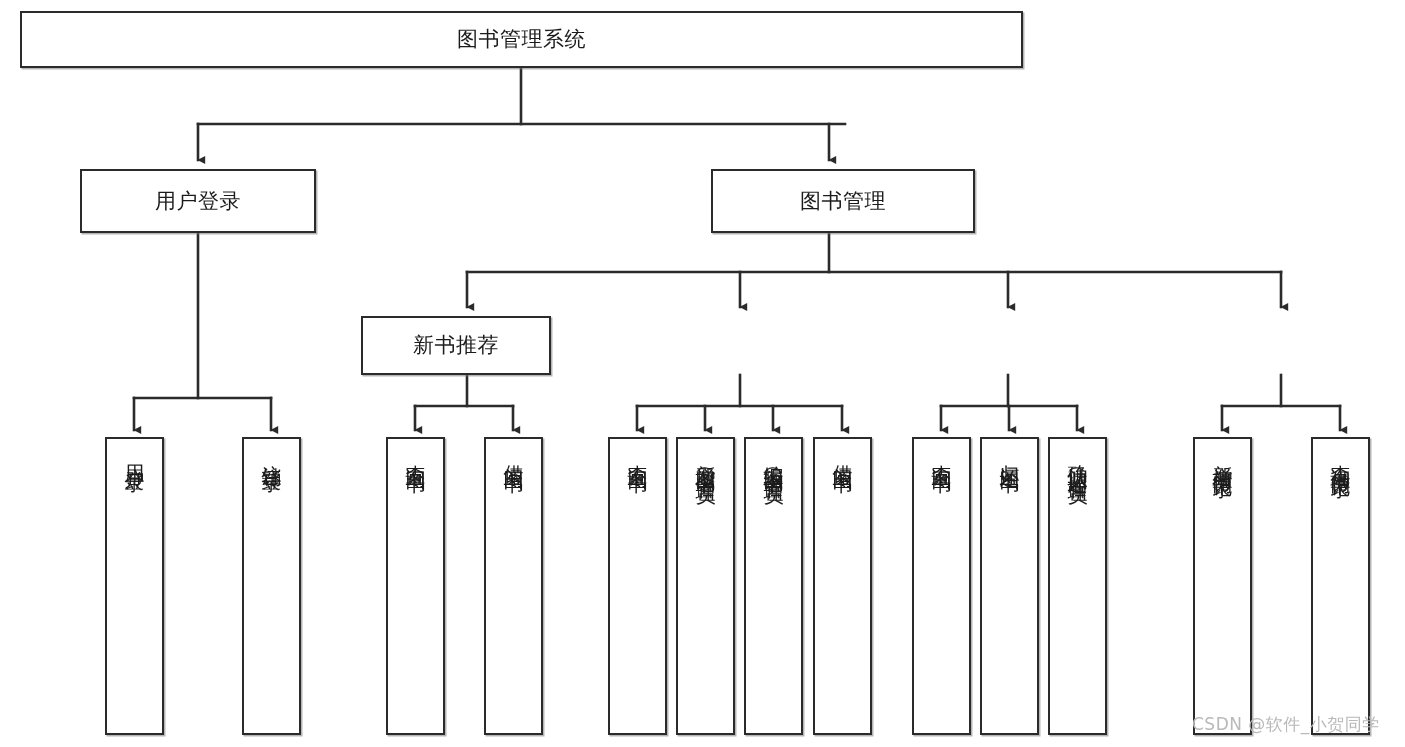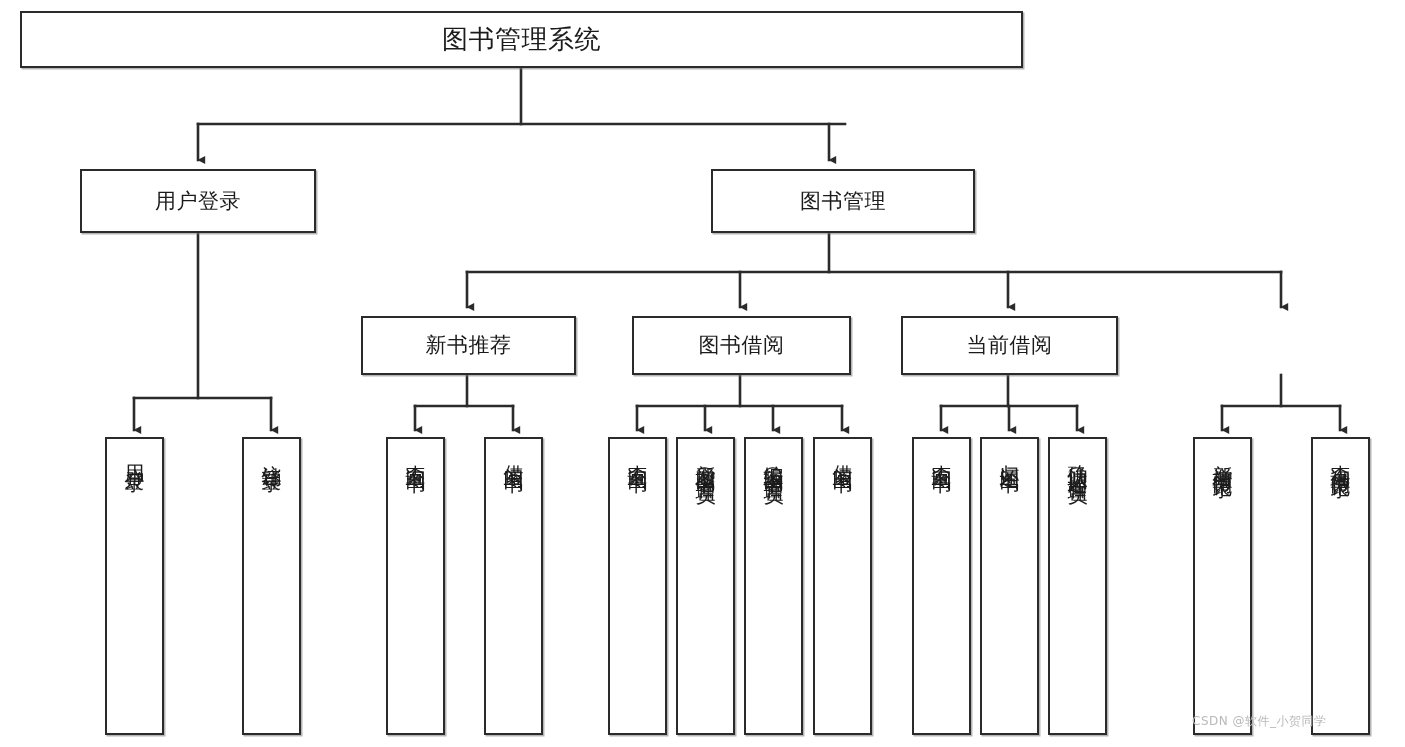--- a/index.html
+++ b/index.html
@@ -42,41 +42,41 @@
     text-align: center;
     line-height: 1.18;
     white-space: nowrap;
   }
   
   .node.h .label {
     font-size: 21px;
     letter-spacing: 0.5px;
   }
   #node-root .label {
-    font-size: 26px;
+    font-size: 21px;
   }
   
   .node.v {
     align-items: flex-start;
     justify-content: center;
     padding-top: 10px;
   }
   .node.v .label {
     writing-mode: vertical-rl;
     text-orientation: upright;
     font-size: 20px;
     line-height: 1.05;
     letter-spacing: 3px;
     white-space: nowrap;
   }
   #watermark {
     position: absolute;
     left: 1192px;
     top: 713px;
-    font-size: 12px;
+    font-size: 17px;
     color: #b9b9b9;
     letter-spacing: 0.5px;
     white-space: nowrap;
     user-select: none;
   }
 </style>
 </head>
 <body>
 
 <div id="diagram-root">
@@ -136,31 +136,25 @@
   </div>
 
   <div class="node h" style="left:80px; top:169px; width:236px; height:64px;">
     <span class="label">用户登录</span>
   </div>
 
   <div class="node h" style="left:711px; top:169px; width:264px; height:64px;">
     <span class="label">图书管理</span>
   </div>
 
-  <div class="node h" style="left:361px; top:316px; width:215px; height:59px;">
+  <div class="node h" style="left:361px; top:316px; width:190px; height:59px;">
     <span class="label">新书推荐</span>
   </div>
 
-  <div class="node h" style="left:632px; top:316px; width:219px; height:59px;">
-    <span class="label">图书借阅</span>
-  </div>
-
-  <div class="node h" style="left:901px; top:316px; width:217px; height:59px;">
-    <span class="label">当前借阅</span>
-  </div>
+
 
 
   <div class="node v" style="left:105px; top:437px; width:59px; height:298px;">
     <span class="label">用户登录</span>
   </div>
 
   <div class="node v" style="left:242px; top:437px; width:59px; height:298px;">
     <span class="label">注销登录</span>
   </div>
 

